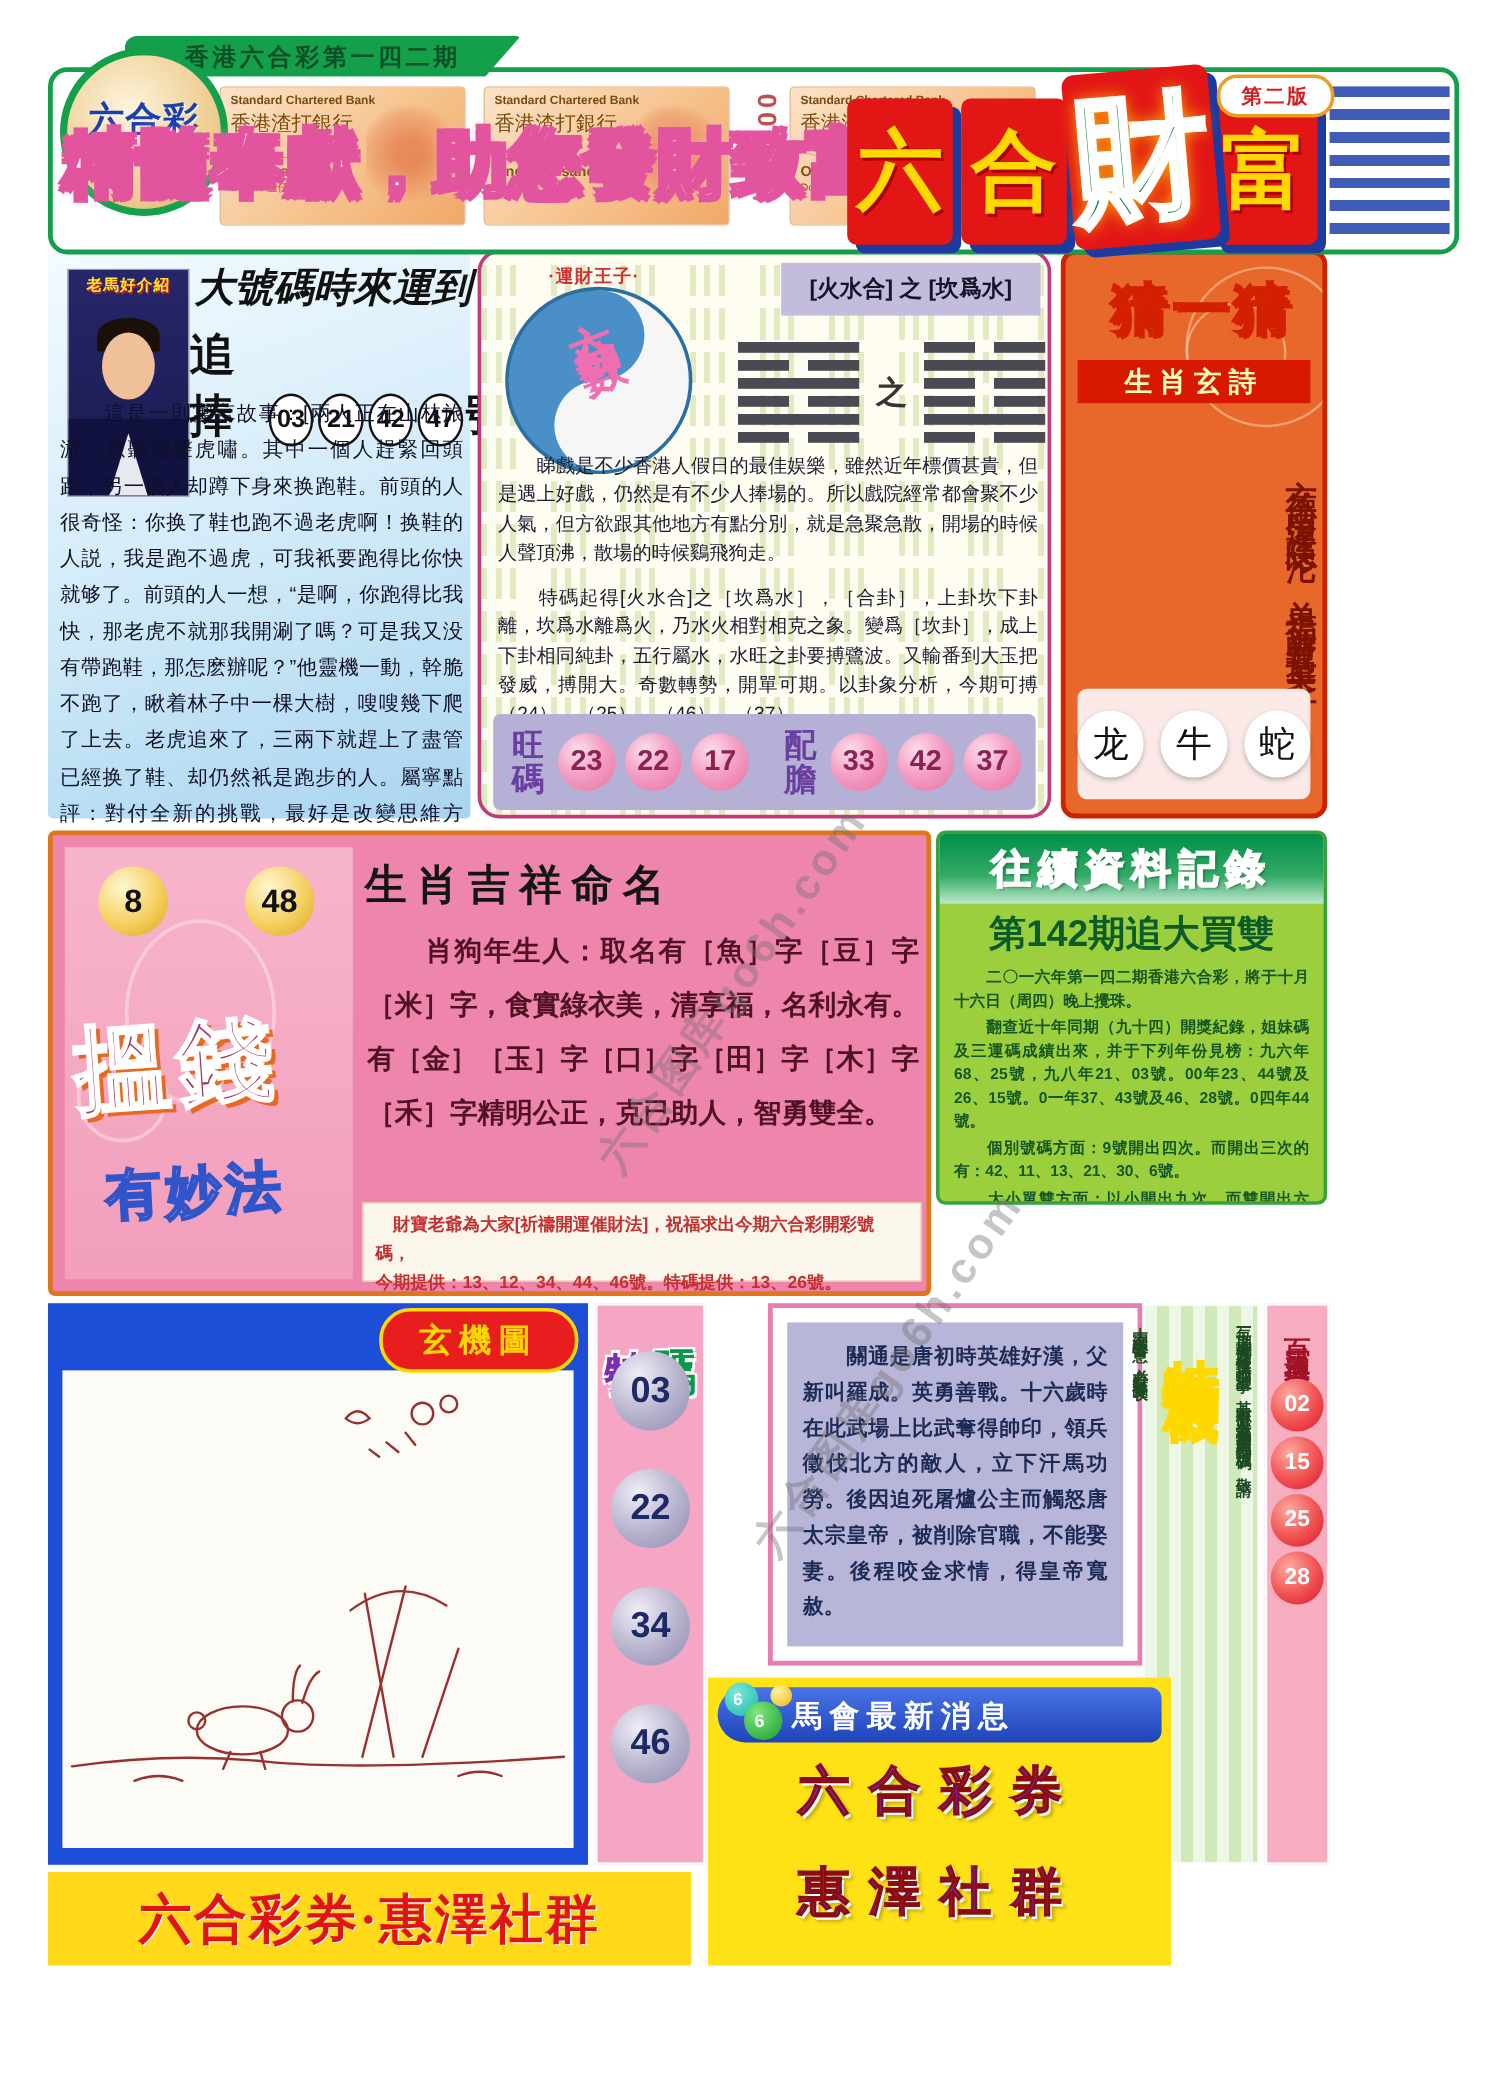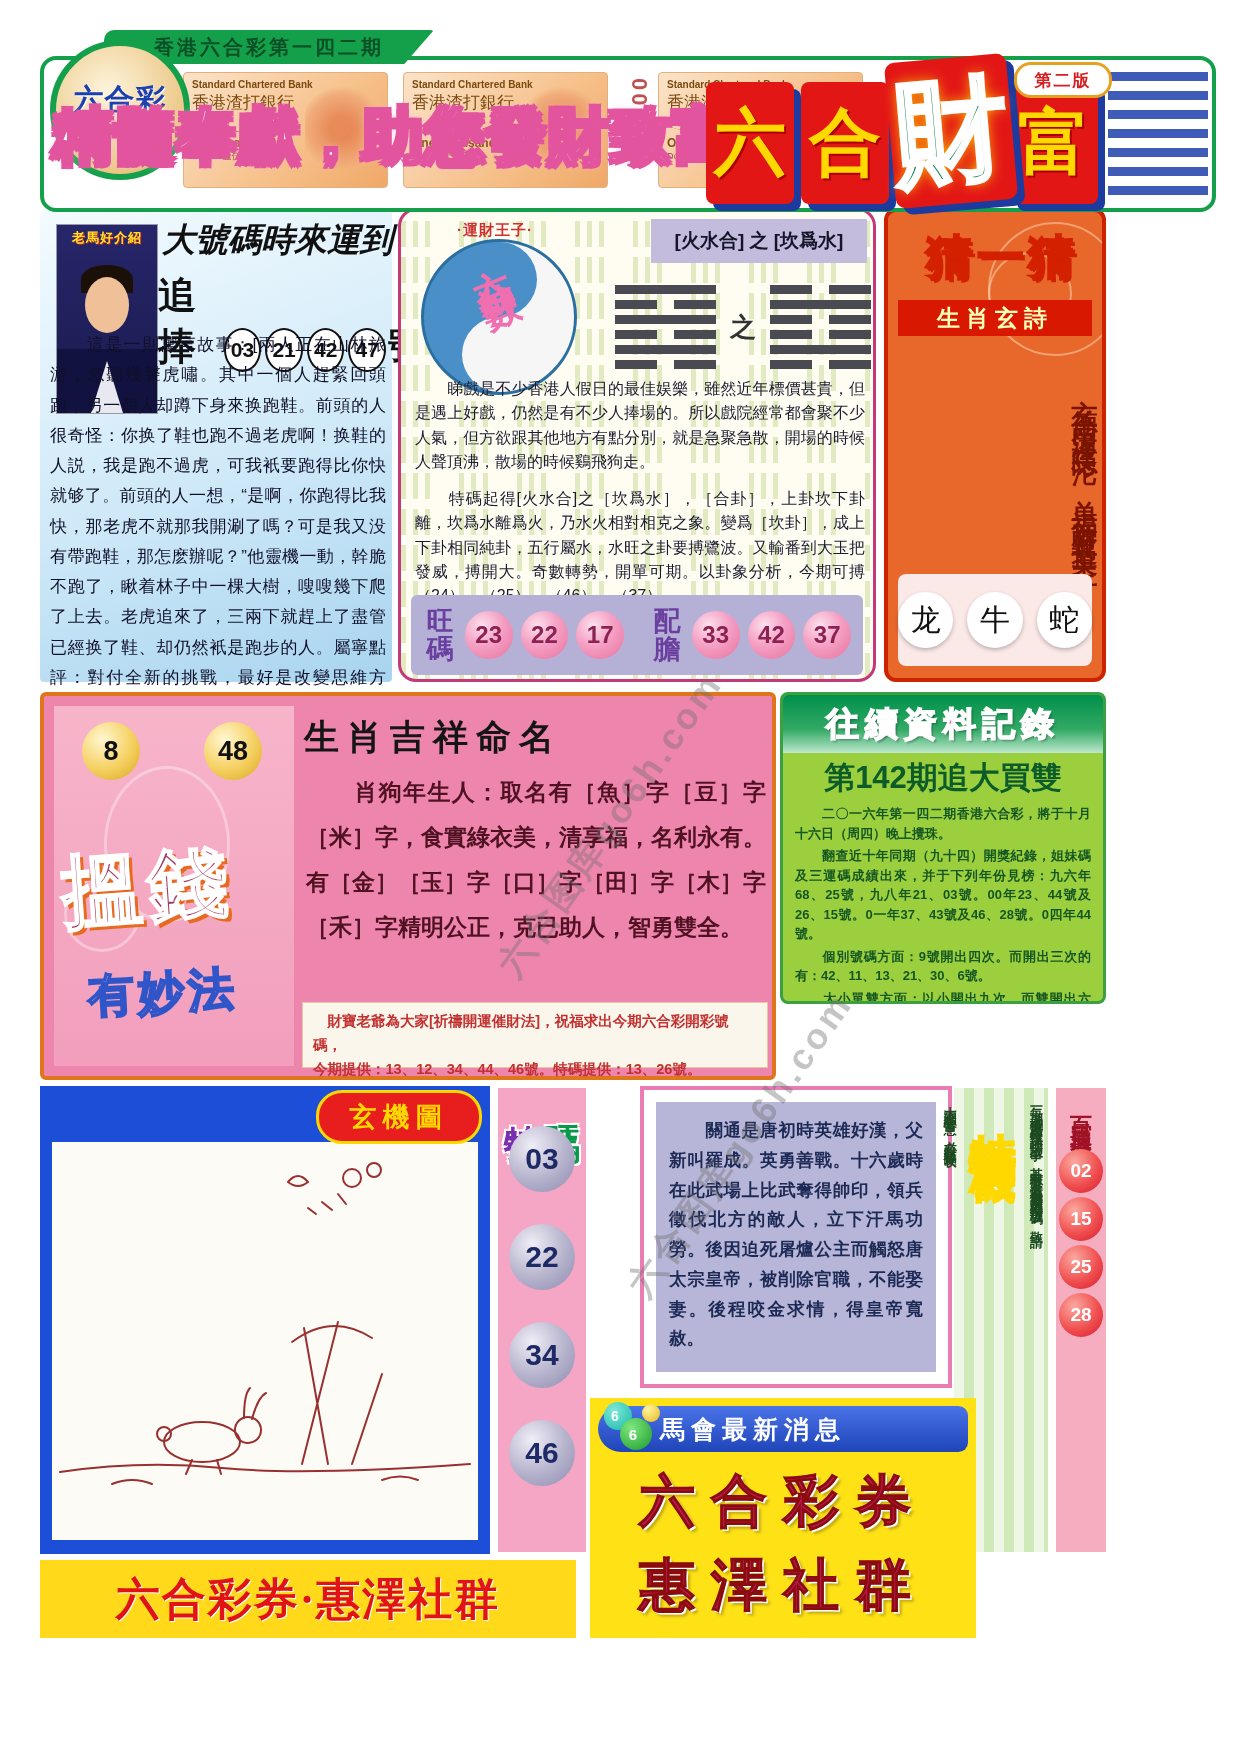--- a/index.html
+++ b/index.html
@@ -209,21 +209,21 @@
     font-family:"Liberation Serif","DejaVu Serif",serif;text-shadow:1px 1px 0 #fff;}
   #news{position:absolute;left:590px;top:1398px;width:386px;height:240px;background:#ffe216;}
   #news-bar{position:absolute;left:8px;top:8px;right:8px;height:46px;
     background:linear-gradient(#4a74e8,#1e44b8);border-radius:24px 10px 10px 24px;display:flex;
     align-items:center;padding-left:62px;color:#fff;font-size:25px;font-weight:900;letter-spacing:6px;}
   .nball{position:absolute;border-radius:50%;display:flex;align-items:center;justify-content:center;
     color:#fff;font-weight:bold;}
   .nb-a{left:6px;top:-4px;width:28px;height:28px;background:radial-gradient(circle at 35% 30%,#7de8d8,#19b8a6);font-size:14px;}
   .nb-b{left:22px;top:12px;width:32px;height:32px;background:radial-gradient(circle at 35% 30%,#7de87d,#1d9a2d);font-size:15px;}
   .nb-c{left:44px;top:-2px;width:18px;height:18px;background:radial-gradient(circle at 35% 30%,#fff3a0,#e8b818);}
-  .nl{position:absolute;left:0;right:0;text-align:center;font-size:56px;font-weight:900;color:#be185d;
+  .nl{position:absolute;left:0;right:0;text-align:center;font-size:43px;font-weight:900;color:#6d28d9;
     font-family:"Liberation Serif","DejaVu Serif",serif;letter-spacing:16px;-webkit-text-stroke:1px #8a0c0c;
     text-shadow:2px 2px 0 #fff,4px 4px 3px rgba(0,0,0,.25);}
   #nl1{top:66px;} #nl2{top:150px;}
 
   .wm{position:absolute;color:rgba(110,110,110,.40);font-size:36px;font-weight:bold;letter-spacing:4px;
     transform:rotate(-55deg);z-index:9;pointer-events:none;white-space:nowrap;}
   #wm1{left:430px;top:800px;} #wm2{left:560px;top:1120px;}
 </style>
 </head>
 <body>

